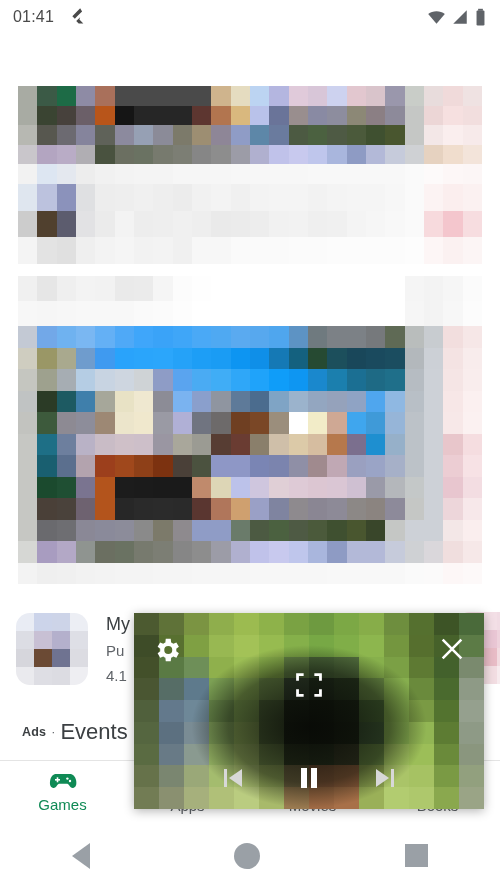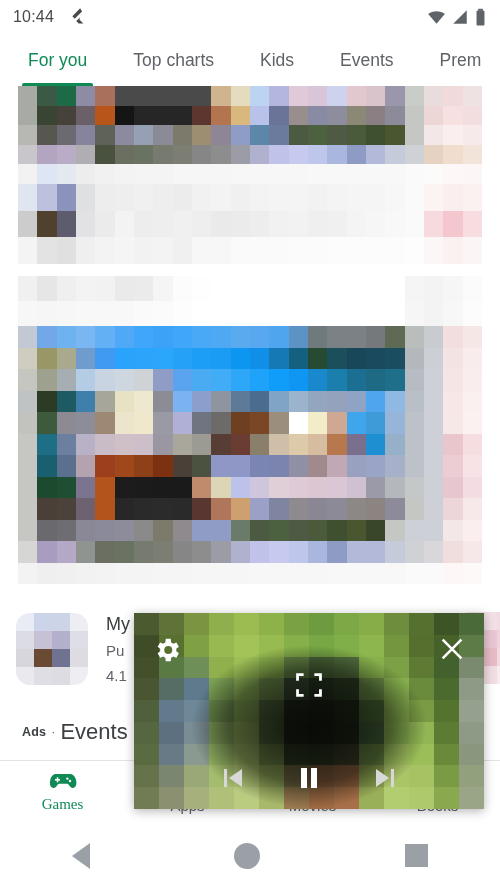--- a/index.html
+++ b/index.html
@@ -61,21 +61,21 @@
   .ads-title { font-size: 22px; color: #3c4043; white-space: nowrap; }
 
   
   .bottomnav {
     position: absolute; top: 760px; left: 0; width: 500px; height: 62px;
     background: #fff; border-top: 1px solid #e4e4e4;
     display: flex; align-items: center;
   }
   .navitem { flex: 1; display: flex; flex-direction: column; align-items: center; gap: 5px; }
   .navlabel { font-size: 15px; color: #5f6368; }
-  .navitem.active .navlabel { color: #0f8a55; font-family: Liberation Serif, serif; }
+  .navitem.active .navlabel { color: #0f8a55; }
 
   
   .sysnav { position: absolute; top: 822px; left: 0; width: 500px; height: 67px; background: #ffffff; display: flex; align-items: center; justify-content: space-around; }
   .sys-back { width: 0; height: 0; border-top: 13px solid transparent; border-bottom: 13px solid transparent; border-right: 18px solid #9aa0a6; }
   .sys-home { width: 26px; height: 26px; border-radius: 50%; background: #9aa0a6; }
   .sys-recent { width: 23px; height: 23px; background: #9aa0a6; }
 
   
   .pip {
     position: absolute; left: 134px; top: 613px; width: 350px; height: 196px;
@@ -92,59 +92,41 @@
   .pip-fs { position: absolute; left: 50%; top: 58px; transform: translateX(-50%); width: 30px; height: 28px; }
   .pip-ctrls { position: absolute; left: 0; right: 0; bottom: 18px; display: flex; align-items: center; justify-content: center; gap: 48px; }
   .ctrl { width: 28px; height: 26px; display: flex; align-items: center; justify-content: center; }
 </style>
 </head>
 <body>
 
 <div id="screen">
 
   <div class="statusbar">
-    <span class="status-time">10:44</span>
+    <span class="status-time">01:41</span>
     <span class="status-flutter">
       <svg width="20" height="20" viewBox="0 0 24 24">
         <path d="M14.6 1.6 5.2 11l3 3 3.1-3.1 5.6-5.6z" fill="#4a4a4a"></path>
         <path d="M14.6 12.2 9.9 16.9l2.9 2.9h5.6l-4.7-4.7z" fill="#4a4a4a"></path>
       </svg>
     </span>
     <span class="status-right">
       <svg width="19" height="19" viewBox="0 0 24 24">
           <path d="M12 20 1.5 7.5C4.4 5.3 8 4 12 4s7.6 1.3 10.5 3.5z" fill="#5f6368"></path>
         </svg>
       <svg width="18" height="18" viewBox="0 0 24 24">
           <path d="M21 3v18H3z" fill="#5f6368"></path>
         </svg>
       <svg width="13" height="19" viewBox="0 0 14 24">
           <rect x="4" y="1" width="6" height="2.5" fill="#5f6368"></rect>
           <rect x="2" y="3" width="10" height="19" rx="1.5" fill="#5f6368"></rect>
         </svg>
     </span>
   </div>
 
-  <div class="tabbar">
-    <div class="tab active">
-      <span>For you</span>
-      <span class="tab-underline"></span>
-    </div>
-    <div class="tab">
-      <span>Top charts</span>
-    </div>
-    <div class="tab">
-      <span>Kids</span>
-    </div>
-    <div class="tab">
-      <span>Events</span>
-    </div>
-    <div class="tab">
-      <span>Prem</span>
-    </div>
-  </div>
 
   <div class="content">
     <div class="mosaic" id="m-banner" style="grid-template-columns: repeat(24, 1fr); grid-template-rows: repeat(5, 1fr); left: 18px; top: 0px; width: 464px; height: 98px;">
         <div style="background: rgb(168, 171, 163);"></div>
         <div style="background: rgb(59, 90, 70);"></div>
         <div style="background: rgb(29, 107, 70);"></div>
         <div style="background: rgb(142, 139, 165);"></div>
         <div style="background: rgb(169, 112, 91);"></div>
         <div style="background: rgb(74, 74, 74);"></div>
         <div style="background: rgb(74, 74, 74);"></div>

